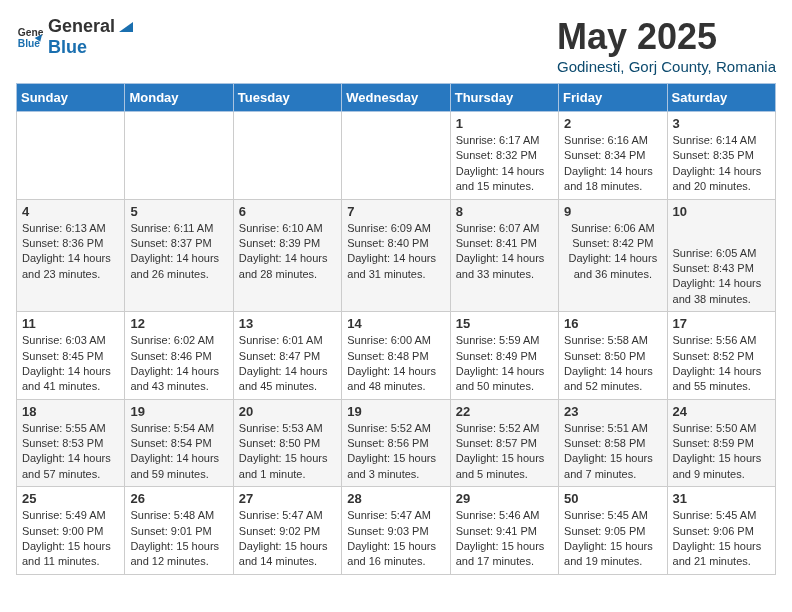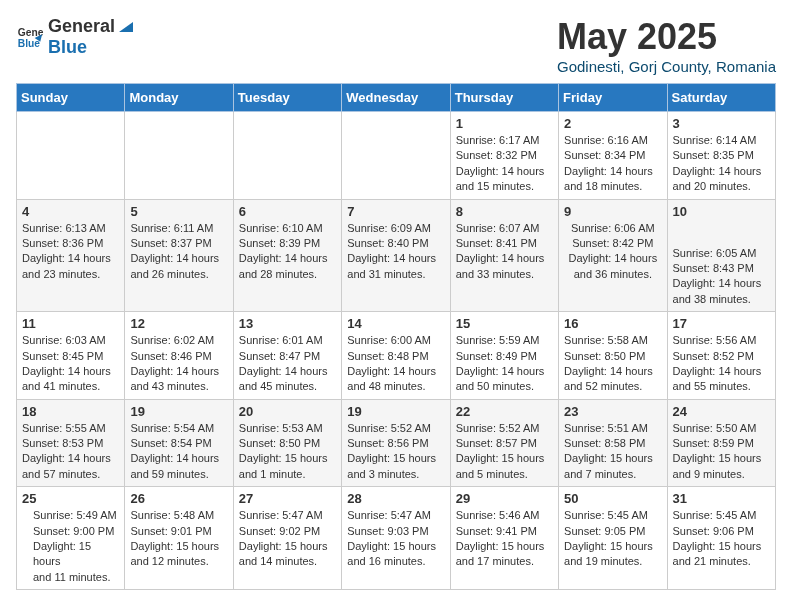--- a/index.html
+++ b/index.html
@@ -303,21 +303,21 @@
           <div class="day-number">24</div>
           <div class="day-info" style="white-space: pre-line;">Sunrise: 5:50 AM
 Sunset: 8:59 PM
 Daylight: 15 hours
 and 9 minutes.</div>
         </td>
       </tr>
       <tr>
         <td>
           <div class="day-number">25</div>
-          <div class="day-info" style="white-space: pre-line; margin-left: 11px;">Sunrise: 5:49 AM
+          <div class="day-info" style="white-space: pre-line;">Sunrise: 5:49 AM
 Sunset: 9:00 PM
 Daylight: 15 hours
 and 11 minutes.</div>
         </td>
         <td>
           <div class="day-number">26</div>
           <div class="day-info" style="white-space: pre-line;">Sunrise: 5:48 AM
 Sunset: 9:01 PM
 Daylight: 15 hours
 and 12 minutes.</div>

